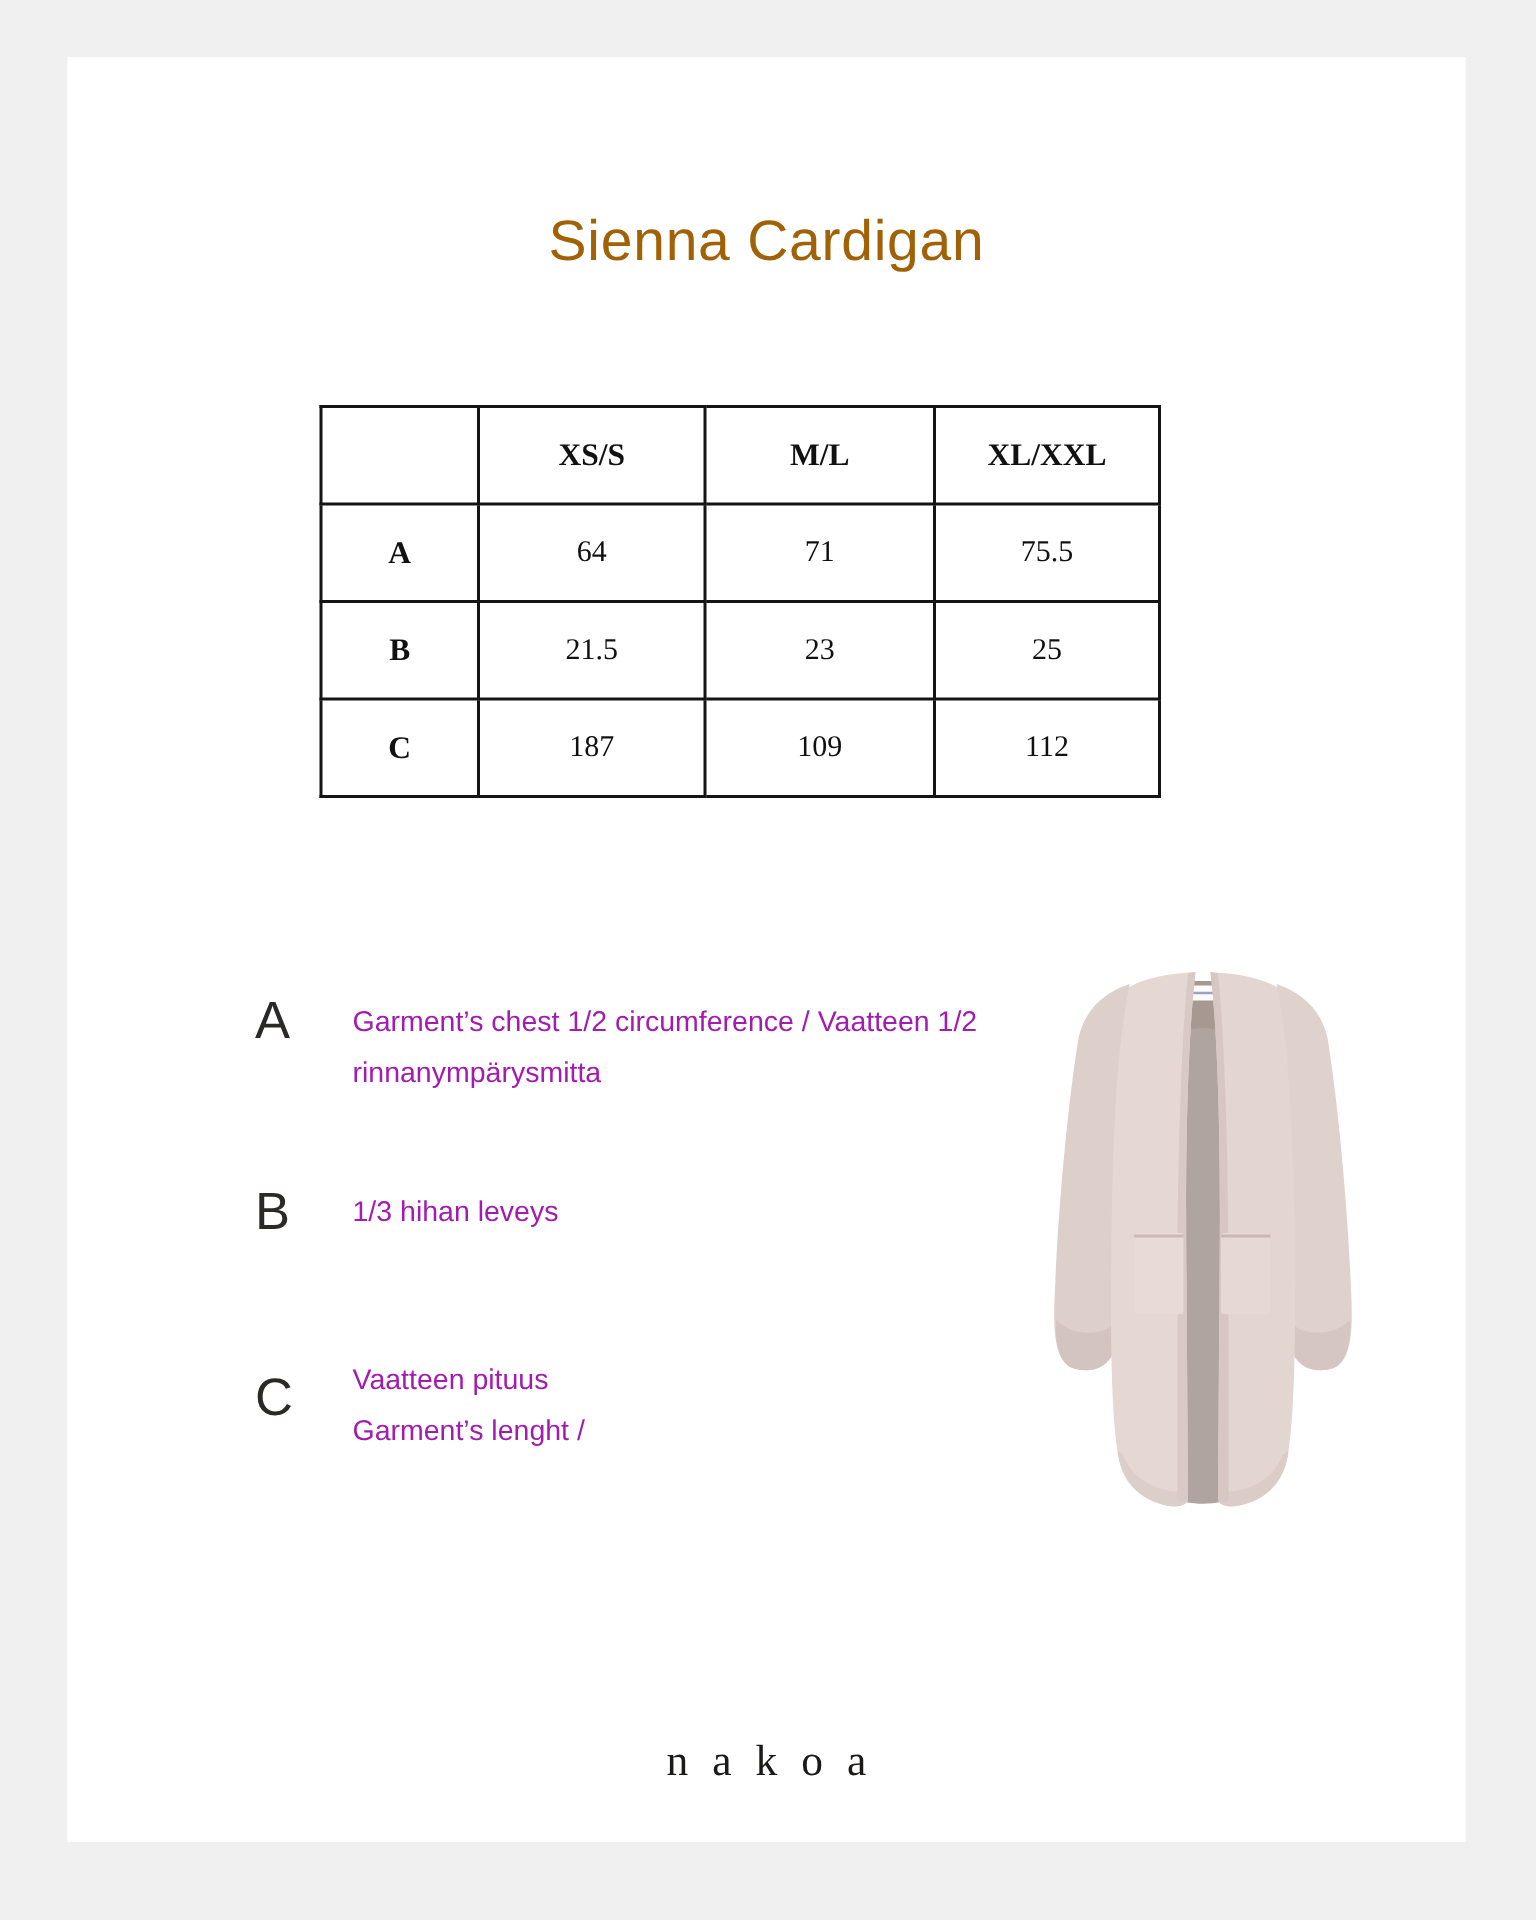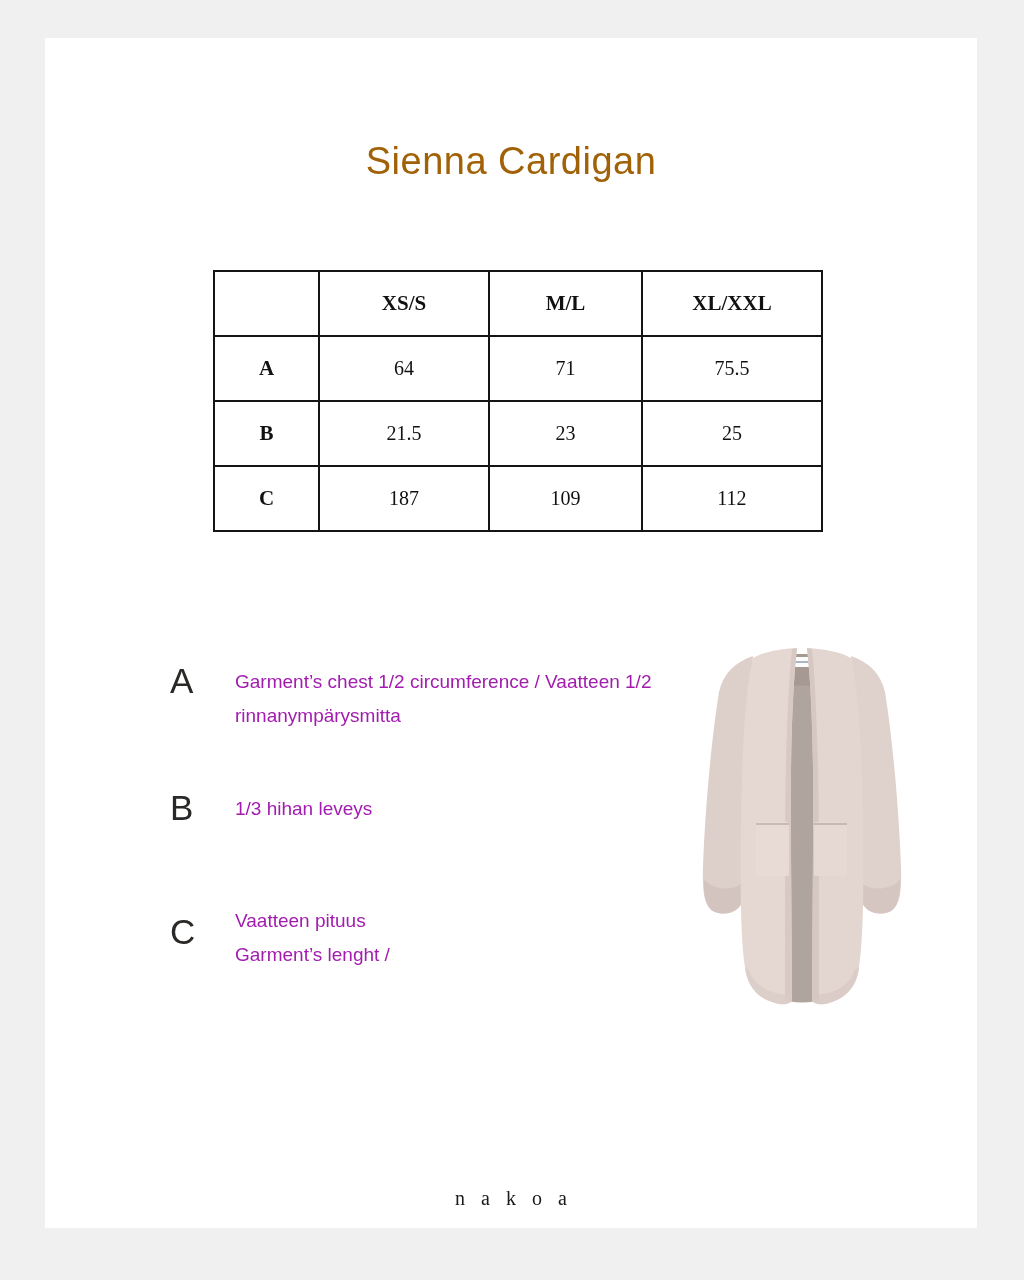--- a/index.html
+++ b/index.html
@@ -36,23 +36,23 @@
     color: #111111;
   }
   .size-table th, .size-table td {
     border: 2.5px solid #141414;
     text-align: center;
     vertical-align: middle;
     height: 65px;
     background: #ffffff;
   }
   .size-table .c0 { width: 105px; }
-  .size-table .c1 { width: 170px; }
+  .size-table .c1 { width: 151px; }
   .size-table .c2 { width: 153px; text-align: center; }
-  .size-table .c3 { width: 180px; }
+  .size-table .c3 { width: 150px; }
   .size-table th { font-size: 21px; font-weight: 700; }
   .size-table td.rowlabel { font-size: 21px; font-weight: 700; }
   .size-table td { font-size: 20px; font-weight: 400; }
   
   .legend-row {
     position: absolute;
     left: 125px;
     width: 540px;
     display: flex;
     align-items: flex-start;
@@ -82,26 +82,25 @@
     left: 650px; top: 594px;
     width: 215px; height: 385px;
   }
   
   .brand {
     position: absolute;
     left: 0; top: 1120px;
     width: 100%;
     text-align: center;
     font-family: "Liberation Serif", serif;
-    font-size: 20px;
+    font-size: 29px;
     font-weight: 400;
     letter-spacing: 16px;
     text-indent: 16px;
     color: #1c1a19;
-    margin-top: 29px;
   }
 </style>
 </head>
 <body>
 
 <div class="card">
 
   <div class="title">Sienna Cardigan</div>
 
   <table class="size-table">

